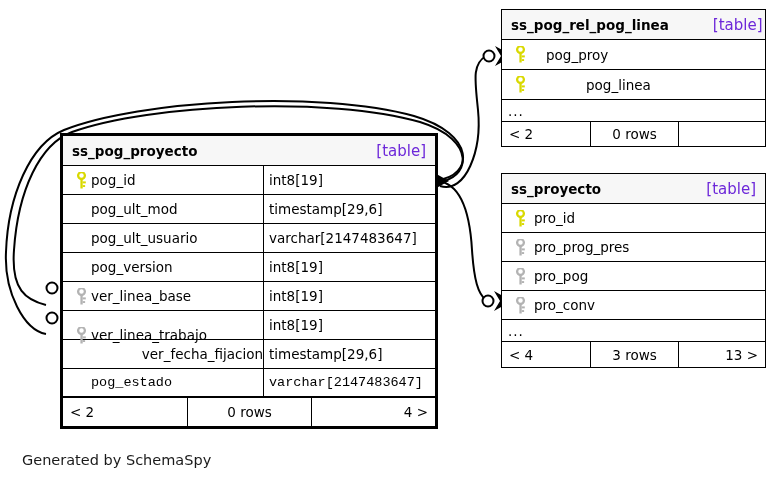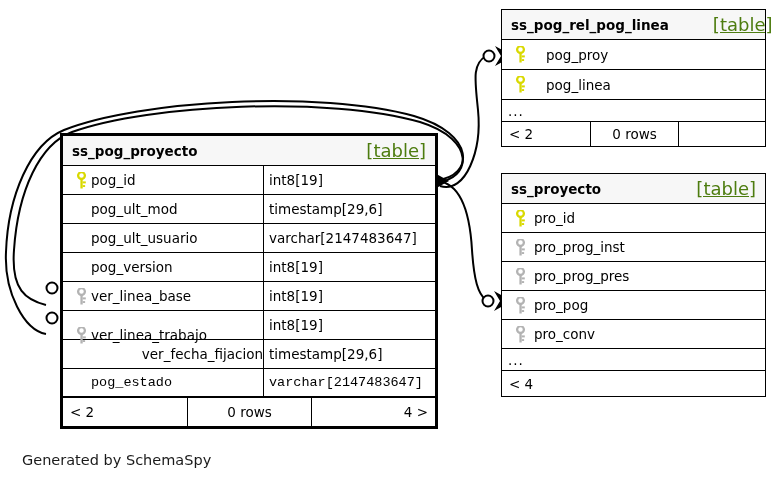--- a/index.html
+++ b/index.html
@@ -53,24 +53,23 @@
     gap: 44px;
   }
   .tbl-name {
     font-weight: bold;
     font-size: 13.5px;
     color: #000000;
     letter-spacing: 0px;
     white-space: nowrap;
   }
   .tbl-tag {
-    font-size: 18px;
-    color: #4d7c0f;
-    white-space: nowrap;
-    text-decoration: underline;
+    font-size: 15px;
+    color: #6d28d9;
+    white-space: nowrap;
   }
   .col-row {
     display: flex;
     align-items: stretch;
     box-sizing: border-box;
     border-bottom: 1.5px solid #000000;
     background: #ffffff;
   }
   .col-row:last-child {
     border-bottom: none;
@@ -289,21 +288,21 @@
             <rect x="4.4" y="6.3" width="2.3" height="10.2" fill="#d9d900"></rect>
             <rect x="6.7" y="9.4" width="3.1" height="2.0" fill="#d9d900"></rect>
             <rect x="6.7" y="13.1" width="2.4" height="1.9" fill="#d9d900"></rect>
           </svg>
         </span>
         <span style="margin-left:16px;text-align:right;">pog_proy</span>
       </span>
     </div>
 
     <div class="col-row" style="height:30px;">
-      <span class="col-name" style="width:100%;">
+      <span class="col-name" style="width:100%;gap:40px;">
         <span class="keyslot">
           <svg width="11" height="17" viewBox="0 0 11 17">
             <circle cx="5.5" cy="3.6" r="3.4" fill="none" stroke="#d9d900" stroke-width="2.3"></circle>
             <rect x="4.4" y="6.3" width="2.3" height="10.2" fill="#d9d900"></rect>
             <rect x="6.7" y="9.4" width="3.1" height="2.0" fill="#d9d900"></rect>
             <rect x="6.7" y="13.1" width="2.4" height="1.9" fill="#d9d900"></rect>
           </svg>
         </span>
         <span style="margin-left:16px;">pog_linea</span>
       </span>
@@ -331,33 +330,20 @@
             <circle cx="5.5" cy="3.6" r="3.4" fill="none" stroke="#d9d900" stroke-width="2.3"></circle>
             <rect x="4.4" y="6.3" width="2.3" height="10.2" fill="#d9d900"></rect>
             <rect x="6.7" y="9.4" width="3.1" height="2.0" fill="#d9d900"></rect>
             <rect x="6.7" y="13.1" width="2.4" height="1.9" fill="#d9d900"></rect>
           </svg>
         </span>
         <span style="margin-left:4px;">pro_id</span>
       </span>
     </div>
 
-    <div class="col-row" style="height:29px;">
-      <span class="col-name" style="width:100%;">
-        <span class="keyslot">
-          <svg width="11" height="17" viewBox="0 0 11 17">
-            <circle cx="5.5" cy="3.6" r="3.4" fill="none" stroke="#b3b3b3" stroke-width="2.3"></circle>
-            <rect x="4.4" y="6.3" width="2.3" height="10.2" fill="#b3b3b3"></rect>
-            <rect x="6.7" y="9.4" width="3.1" height="2.0" fill="#b3b3b3"></rect>
-            <rect x="6.7" y="13.1" width="2.4" height="1.9" fill="#b3b3b3"></rect>
-          </svg>
-        </span>
-        <span style="margin-left:4px;">pro_prog_inst</span>
-      </span>
-    </div>
 
     <div class="col-row" style="height:29px;">
       <span class="col-name" style="width:100%;">
         <span class="keyslot">
           <svg width="11" height="17" viewBox="0 0 11 17">
             <circle cx="5.5" cy="3.6" r="3.4" fill="none" stroke="#b3b3b3" stroke-width="2.3"></circle>
             <rect x="4.4" y="6.3" width="2.3" height="10.2" fill="#b3b3b3"></rect>
             <rect x="6.7" y="9.4" width="3.1" height="2.0" fill="#b3b3b3"></rect>
             <rect x="6.7" y="13.1" width="2.4" height="1.9" fill="#b3b3b3"></rect>
           </svg>
@@ -391,18 +377,20 @@
           </svg>
         </span>
         <span style="margin-left:4px;">pro_conv</span>
       </span>
     </div>
 
     <div class="ellipsis-row" style="height:22px;">...</div>
 
     <div class="footer-row" style="height:25px;">
       <span class="footer-cell fc-left" style="width:88px;">&lt; 4</span>
+      <span class="footer-cell fc-mid" style="width:88px;">3 rows</span>
+      <span class="footer-cell fc-right" style="flex:1 1 auto;">13 &gt;</span>
     </div>
   </div>
 
   <div class="caption">Generated by SchemaSpy</div>
 
 </div>
 
 </body></html>

